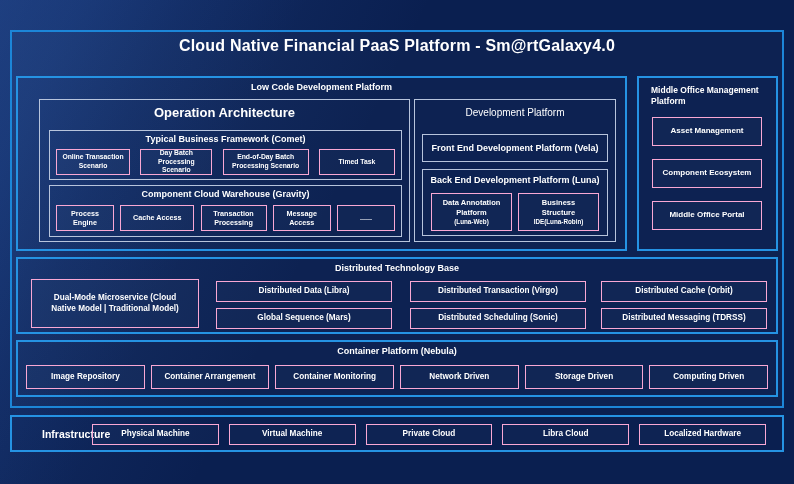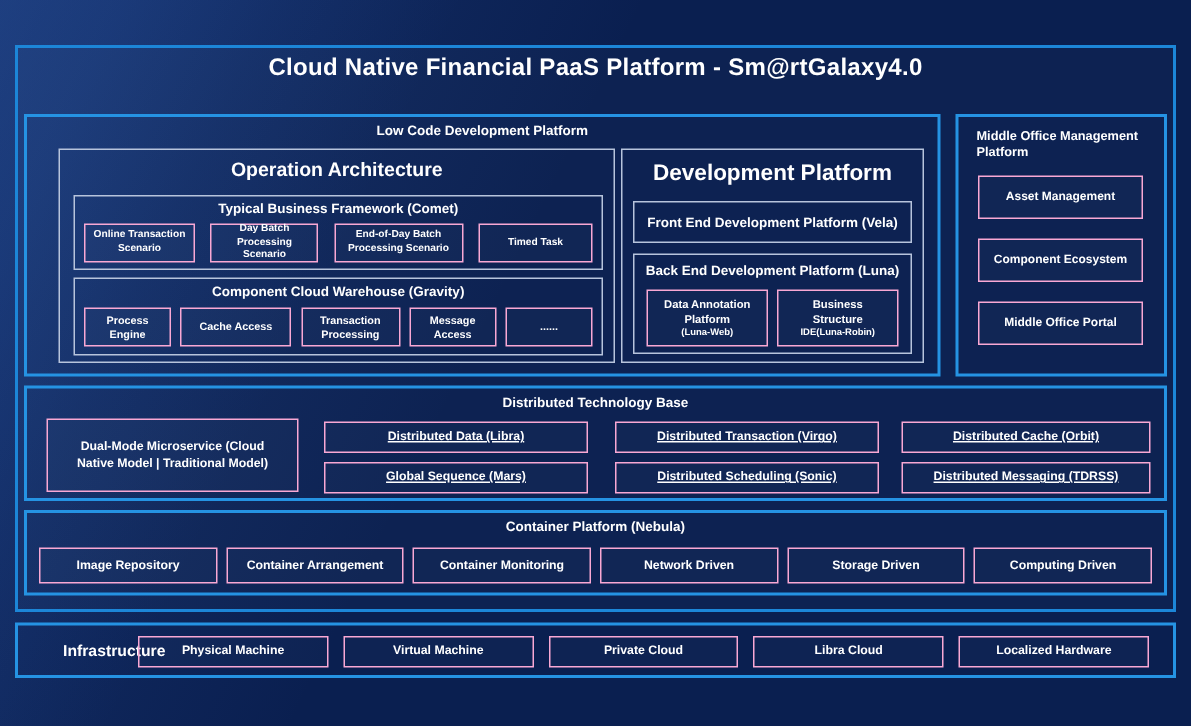--- a/index.html
+++ b/index.html
@@ -71,21 +71,21 @@
   .cw-row { position:absolute; left:6px; right:6px; bottom:5px; height:26px;
             display:flex; justify-content:space-between; }
   .cw-row .leaf { font-size:7.2px; padding:1px 2px; }
   .cw-row .leaf:nth-child(1){ width:58px; }
   .cw-row .leaf:nth-child(2){ width:74px; }
   .cw-row .leaf:nth-child(3){ width:66px; }
   .cw-row .leaf:nth-child(4){ width:58px; }
   .cw-row .leaf:nth-child(5){ width:58px; }
 
   .box-dp { left:396px; top:21px; width:202px; height:143px; }
-  .dp-title { position:absolute; left:0; right:0; top:7px; font-size:15px; font-weight:bold; text-align:center; }
+  .dp-title { position:absolute; left:0; right:0; top:7px; font-size:10px; font-weight:normal; text-align:center; }
   .box-fe { left:7px; top:34px; width:186px; height:28px;
             display:flex; align-items:center; justify-content:center;
             font-size:9px; font-weight:bold; text-align:center; }
   .box-be { left:7px; top:69px; width:186px; height:67px; }
   .be-label { position:absolute; left:0; right:0; top:5px; font-size:9px; font-weight:bold; text-align:center; }
   .be-row { position:absolute; left:8px; right:8px; bottom:4px; height:38px;
             display:flex; justify-content:space-between; }
   .be-leaf { width:81px; flex-direction:column; justify-content:center; overflow:hidden; }
   .be-leaf .l1, .be-leaf .l2 { font-size:7.5px; }
   .be-leaf .l3 { font-size:6.3px; }
@@ -99,21 +99,21 @@
   .mo-box.b0 { top:39px; }
   .mo-box.b1 { top:81px; }
   .mo-box.b2 { top:123px; }
 
   
   .panel-dist { left:16px; top:257px; width:762px; height:77px; }
   .dual-box { position:absolute; left:13px; top:20px; width:168px; height:49px;
               font-size:8.2px; padding:2px 10px; }
   .dist-col { position:absolute; top:22px; height:48px; display:flex;
               flex-direction:column; justify-content:space-between; }
-  .dist-col .leaf { height:21px; font-size:8.2px;text-decoration:underline; }
+  .dist-col .leaf { height:21px; font-size:8.2px; }
   .dist-col.c0 { left:198px; width:176px; }
   .dist-col.c1 { left:392px; width:176px; }
   .dist-col.c2 { left:583px; width:166px; }
 
   
   .panel-cont { left:16px; top:340px; width:762px; height:57px; }
   .cont-row { position:absolute; left:8px; right:8px; bottom:6px; height:24px;
               display:flex; gap:6px; }
   .cont-row .leaf { flex:1; font-size:8.2px; }
 

